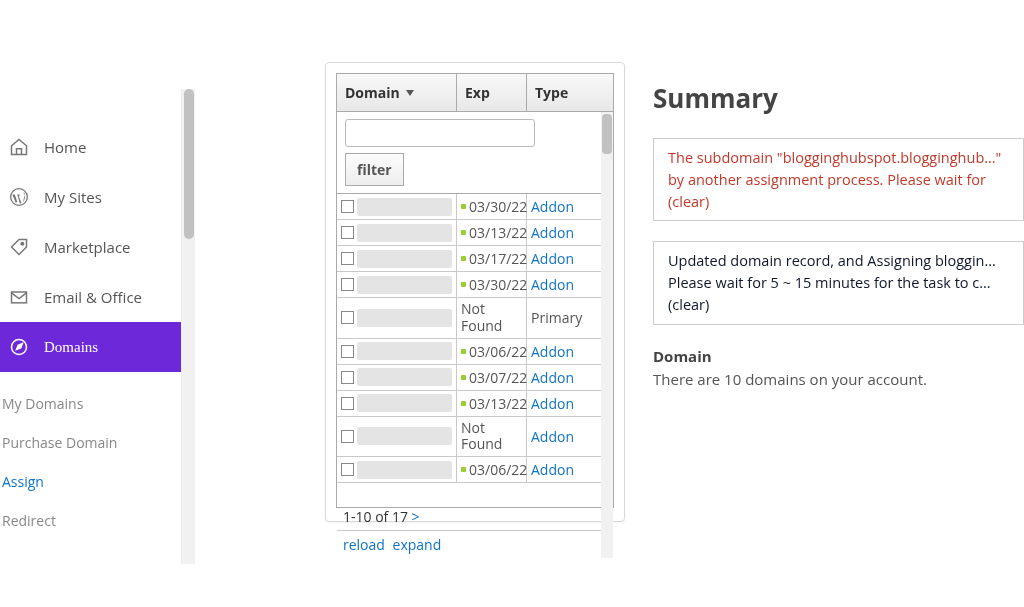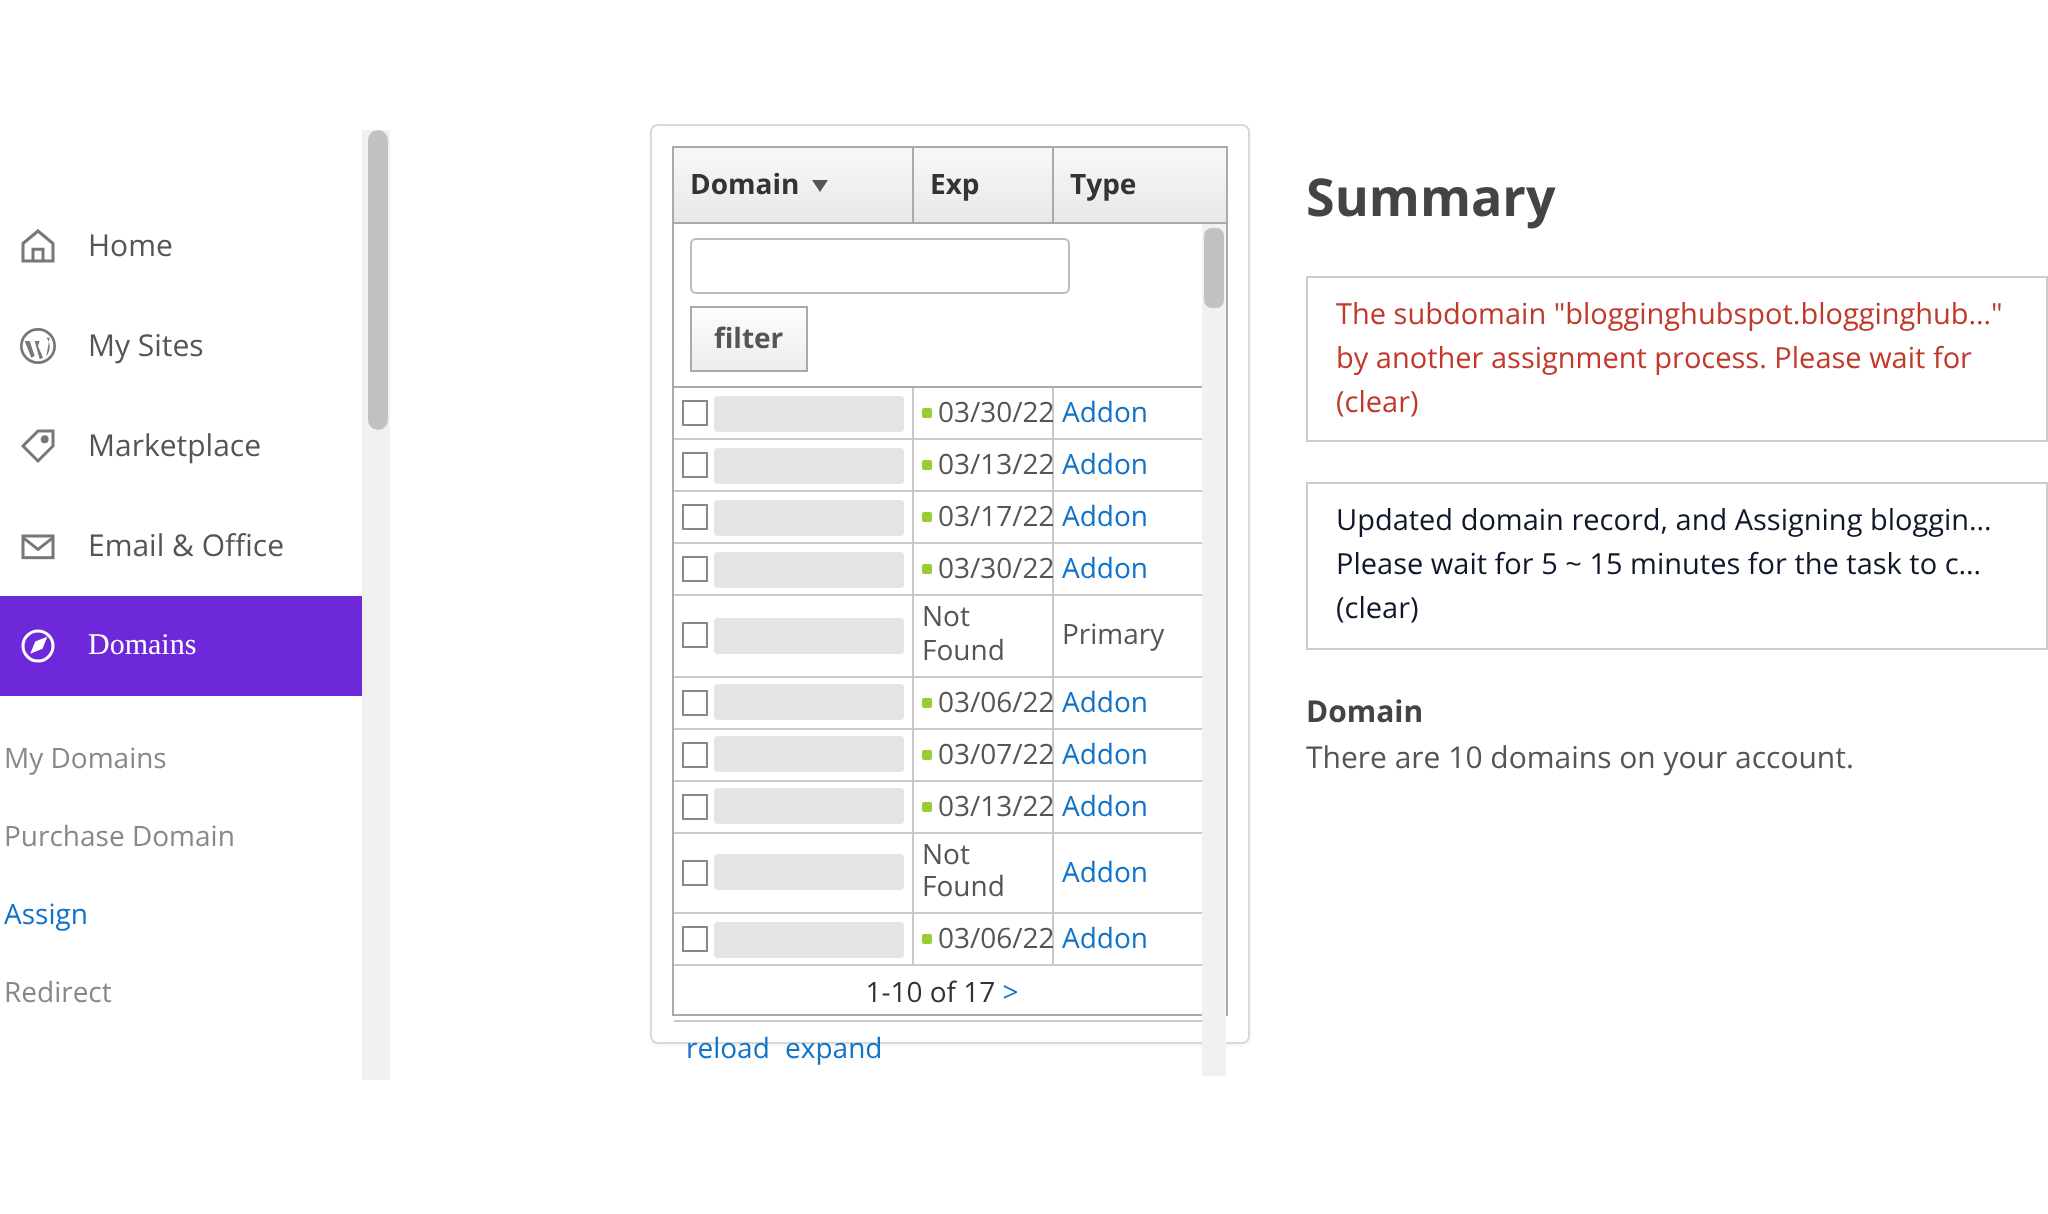--- a/index.html
+++ b/index.html
@@ -15,20 +15,21 @@
       height: 607px;
       width: 1024px;
     }
     
     .sidebar {
       width: 195px;
       flex-shrink: 0;
       padding-top: 98px;
       background: #fff;
       position: relative;
+      margin-top: 24px;
     }
     .sidebar-scroll {
       position: absolute;
       right: 0;
       top: 65px;
       width: 14px;
       height: 475px;
       background: #f1f1f1;
       border-left: 1px solid #eee;
     }
@@ -197,25 +198,26 @@
       background:#e4e4e4;
       border-radius:2px;
     }
     .dot {
       width:5px;height:5px;
       background:#9acd32;
       flex-shrink:0;
       border-radius:1px;
     }
     .pager {
-      text-align:center;
+      text-align:left;
       padding:4px 14px 4px 6px;
       font-size:14px;
       color:#333;
       border-bottom:1px solid #c9c9c9;
+      margin-top:20px;
     }
     .pager-next { color:#1173c7; cursor:pointer; }
     .dt-actions {
       padding: 4px 6px;
       color:#1173c7;
       font-size:14px;
     }
     .dt-actions span { cursor:pointer; margin-right:4px; }
     
     .right-panel {

